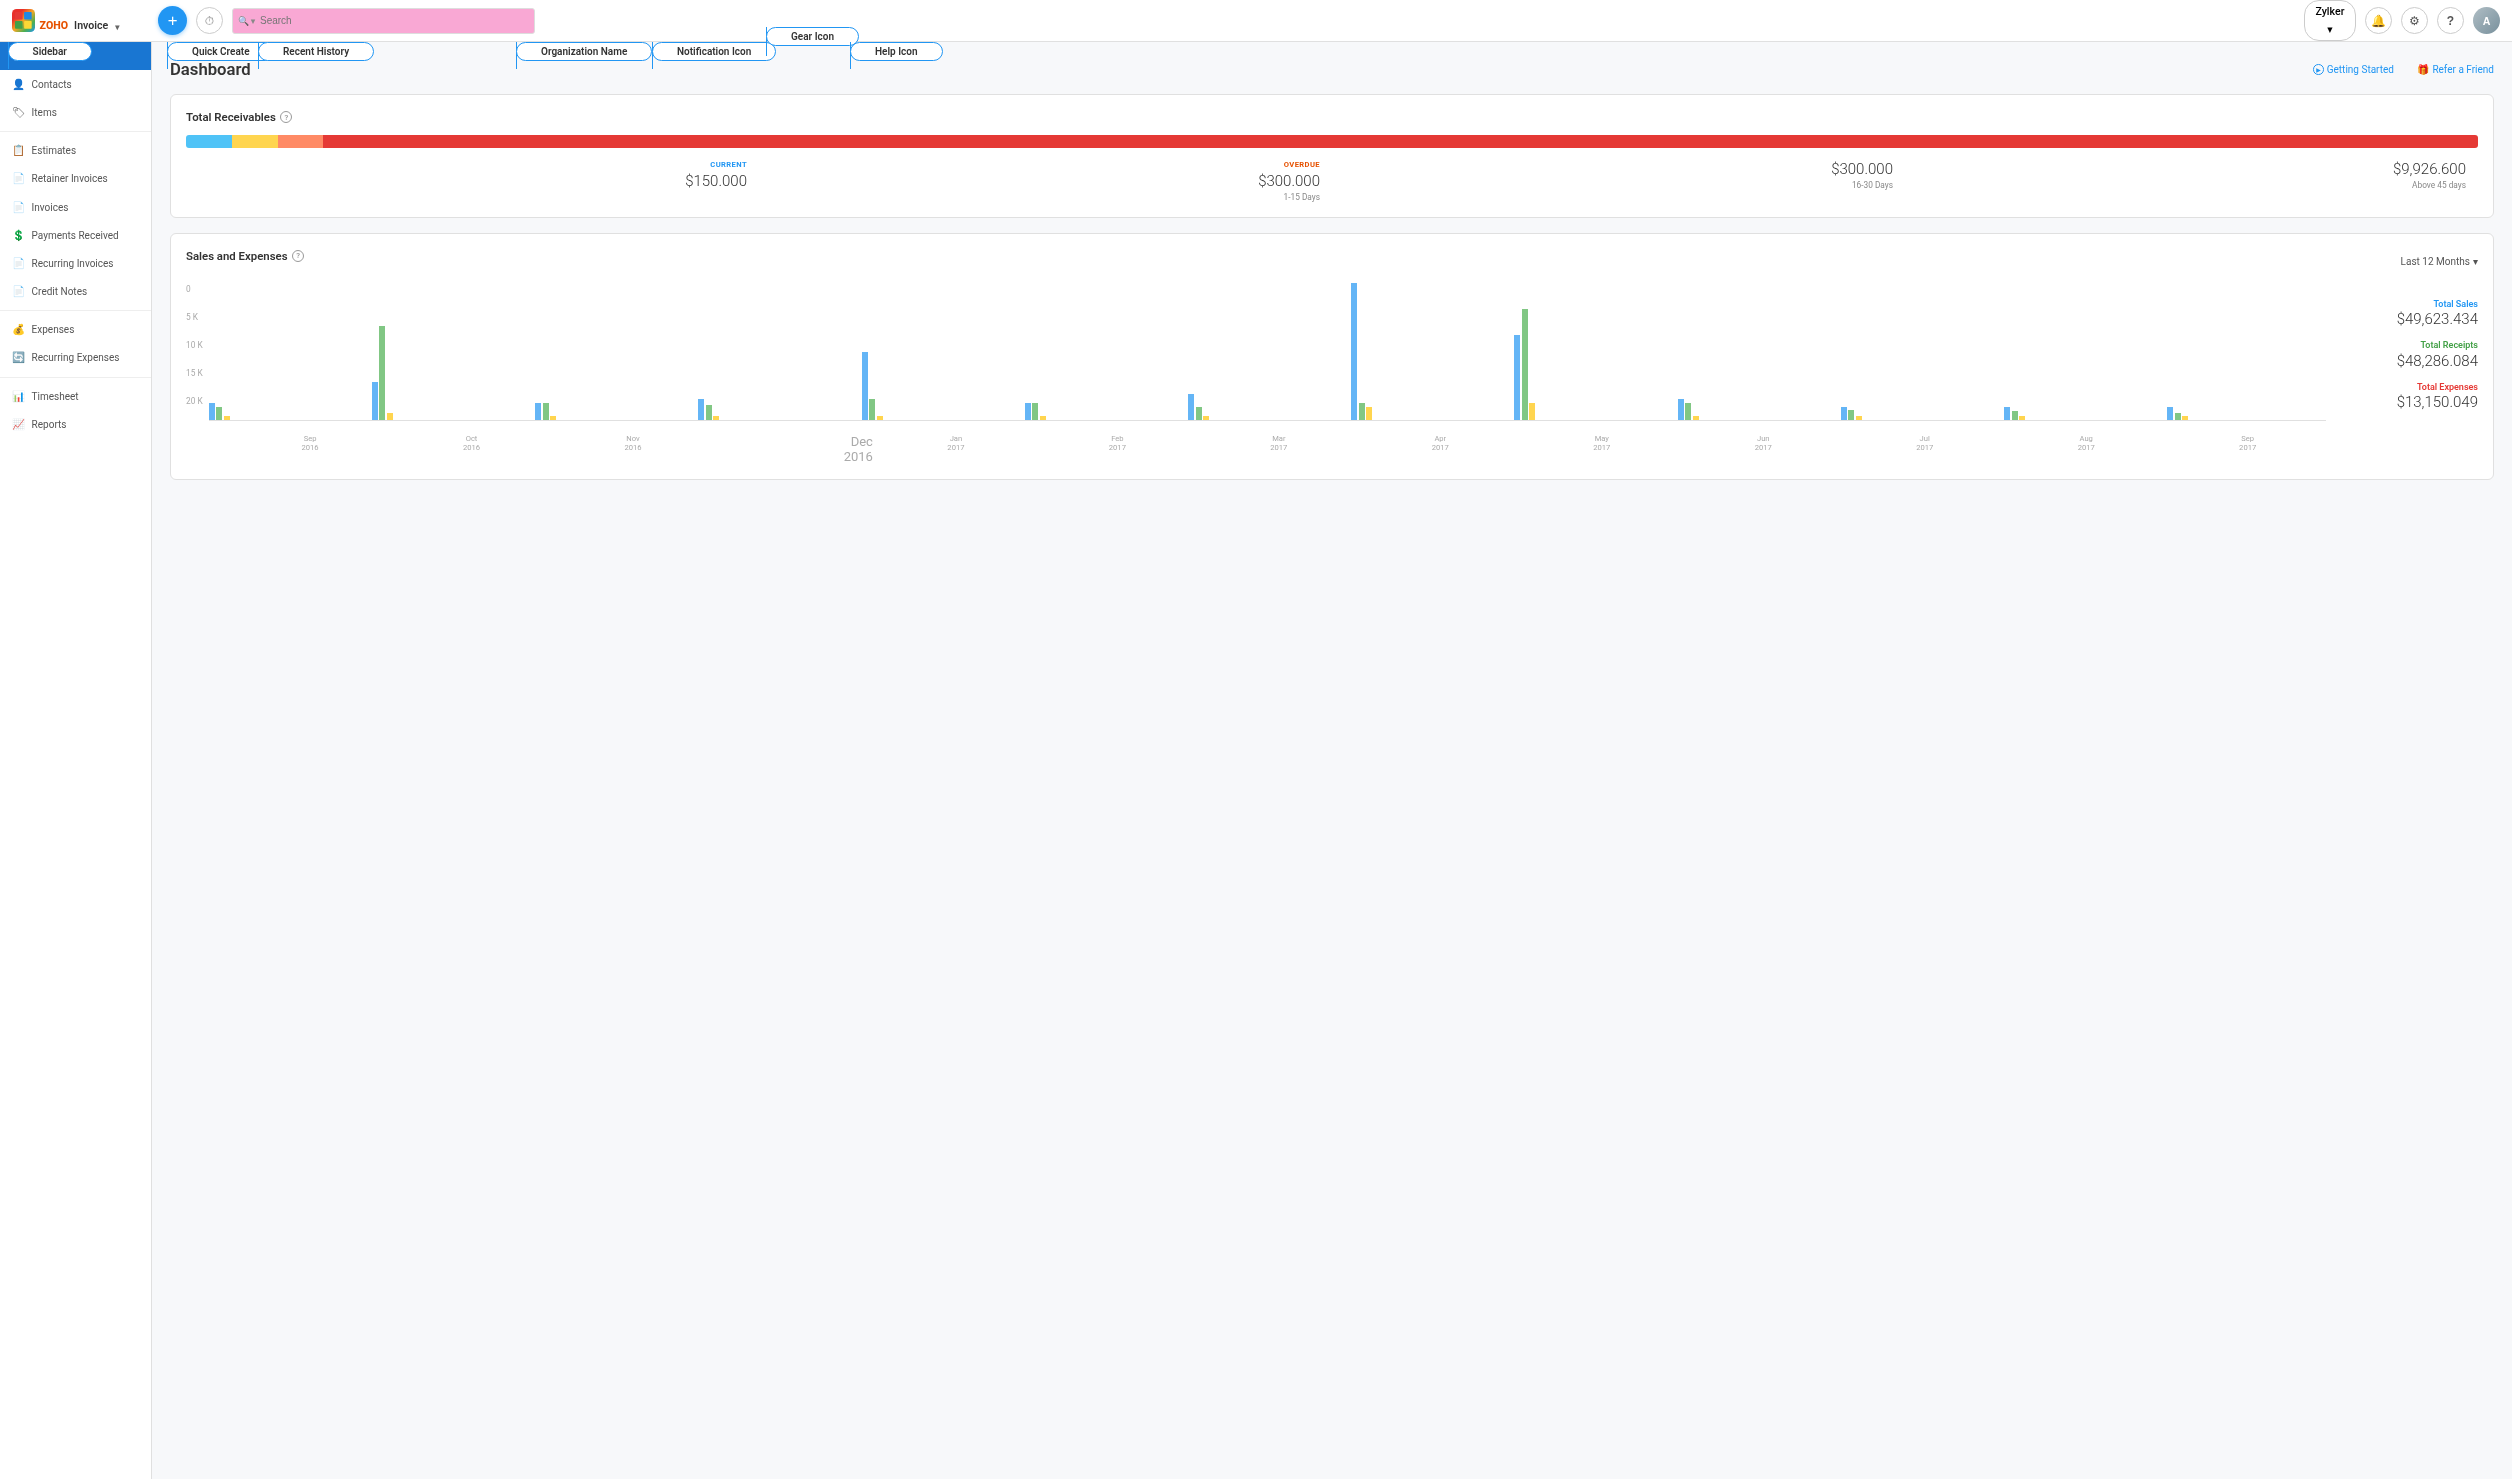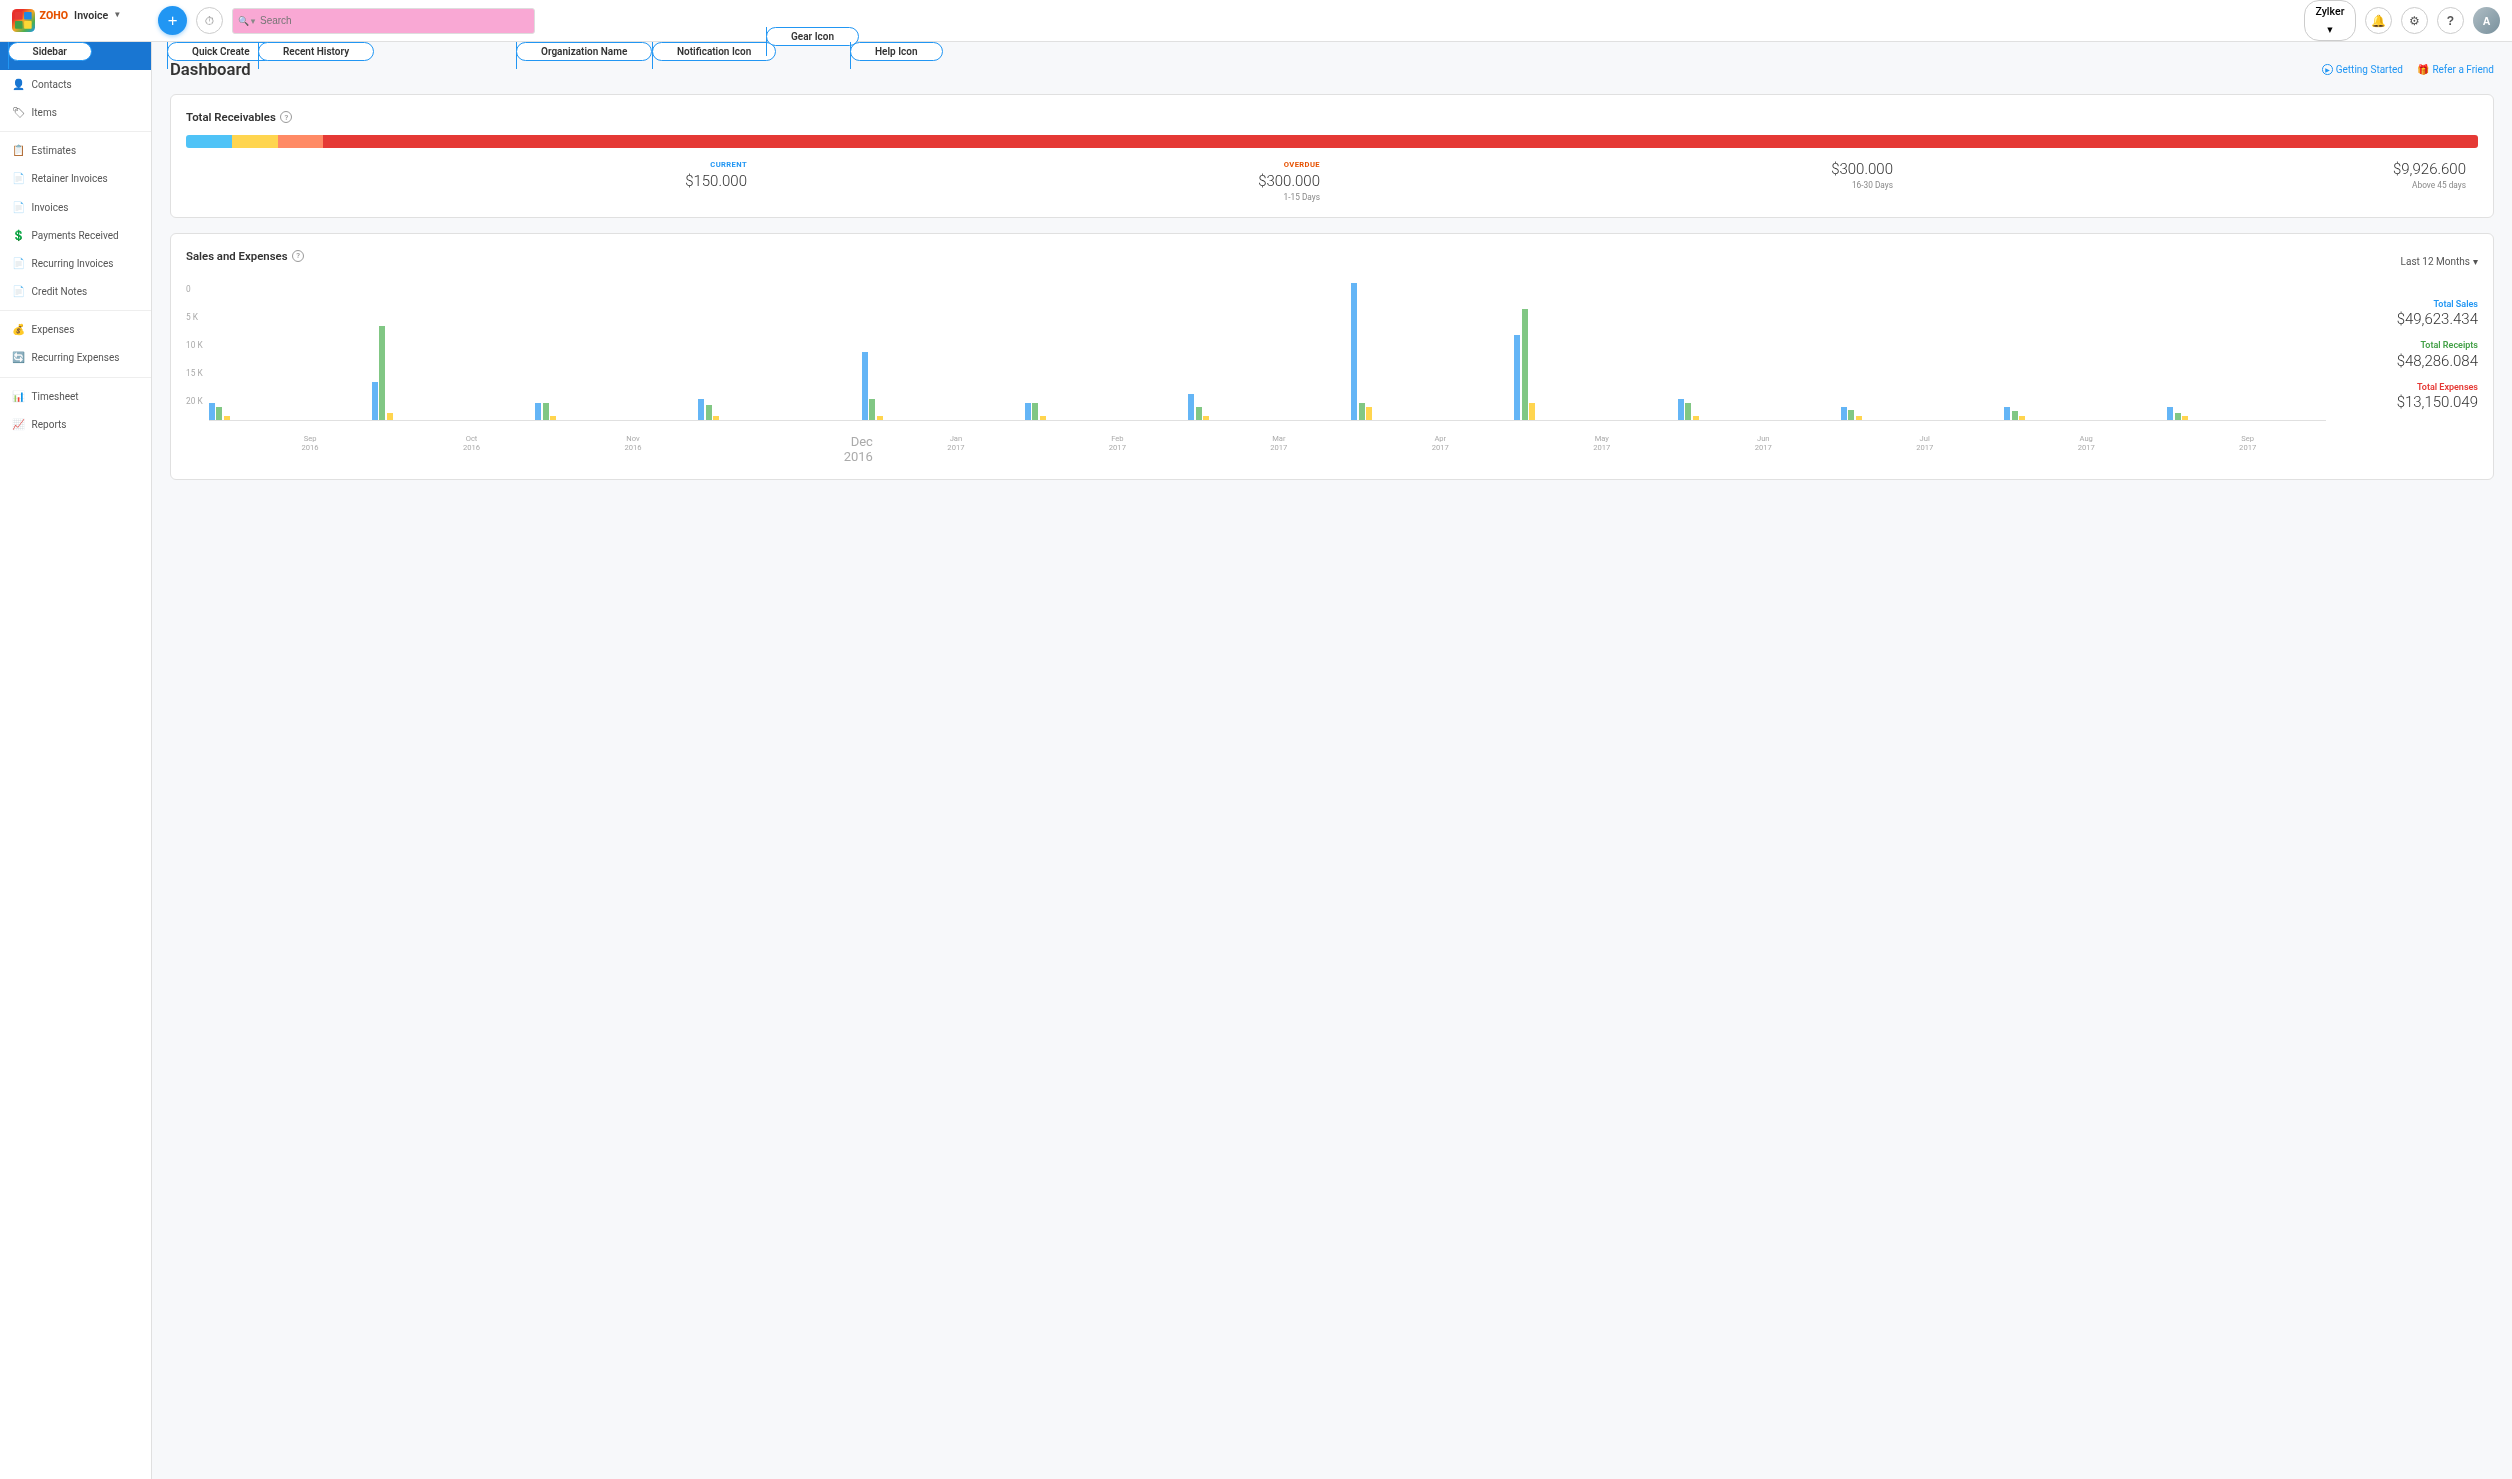--- a/index.html
+++ b/index.html
@@ -6,21 +6,21 @@
     body { font-family: -apple-system, BlinkMacSystemFont, 'Segoe UI', Roboto, sans-serif; background: #f0f0f0; }
 
     .app-wrapper { display: flex; flex-direction: column; height: 100vh; background: #fff; }
 
     
     .topbar {
       display: flex; align-items: center; height: 42px; background: #fff;
       border-bottom: 0.8px solid #e0e0e0; padding: 0 12px; gap: 9px; position: relative; z-index: 10;
     }
     .logo-area {
-      display: flex; align-items: flex-start; gap: 4.6px; min-width: 137px;
+      display: flex; align-items: flex-end; gap: 4.6px; min-width: 137px;
       font-weight: 600; font-size: 11.4px; color: #333; cursor: pointer;
     }
     .logo-icon {
       width: 23px; height: 23px; background: linear-gradient(135deg, #e8302a 25%, #f5a623 50%, #4caf50 75%, #2196f3 100%);
       border-radius: 4.6px; display: flex; align-items: center; justify-content: center;
       font-size: 7.6px; font-weight: bold; color: #fff;
     }
 
     .quick-create-btn {
       width: 29px; height: 29px; background: #2196f3; border-radius: 50%; border: none;
@@ -76,21 +76,21 @@
     .sidebar-item.active { background: #1976d2; color: #fff; }
     .sidebar-item.active .sidebar-icon { color: #fff; }
     .sidebar-icon { font-size: 10.6px; width: 12px; text-align: center; }
     .sidebar-divider { height: 0.8px; background: #eee; margin: 4.6px 0; }
 
     
     .content-area { flex: 1; overflow-y: auto; background: #f7f8fa; padding: 18px; }
 
     .content-header { display: flex; align-items: center; justify-content: space-between; margin-bottom: 15px; }
     .page-title { font-size: 16.7px; font-weight: 600; color: #333; }
-    .header-actions { display: flex; gap: 14px; align-items: center; }
+    .header-actions { display: flex; gap: 23px; align-items: center; }
     .header-link { font-size: 10px; color: #2196f3; text-decoration: none; cursor: pointer; display: flex; align-items: center; gap: 3px; }
 
     
     .card { background: #fff; border-radius: 6px; border: 0.8px solid #e0e0e0; padding: 15px; margin-bottom: 15px; }
     .section-title { font-size: 11.4px; font-weight: 600; color: #333; margin-bottom: 10.6px; display: flex; align-items: center; gap: 4.6px; }
     .help-circle { width: 12px; height: 12px; border: 1.1px solid #999; border-radius: 50%; display: inline-flex; align-items: center; justify-content: center; font-size: 7.6px; color: #999; }
 
     
     .receivables-label { font-size: 9px; color: #555; margin-bottom: 6px; }
     .receivables-bar { height: 13.7px; border-radius: 3px; display: flex; overflow: hidden; margin-bottom: 12px; }

